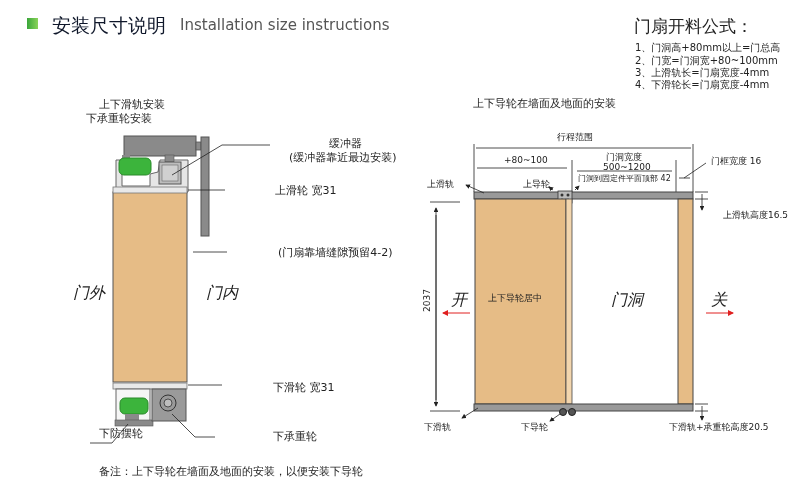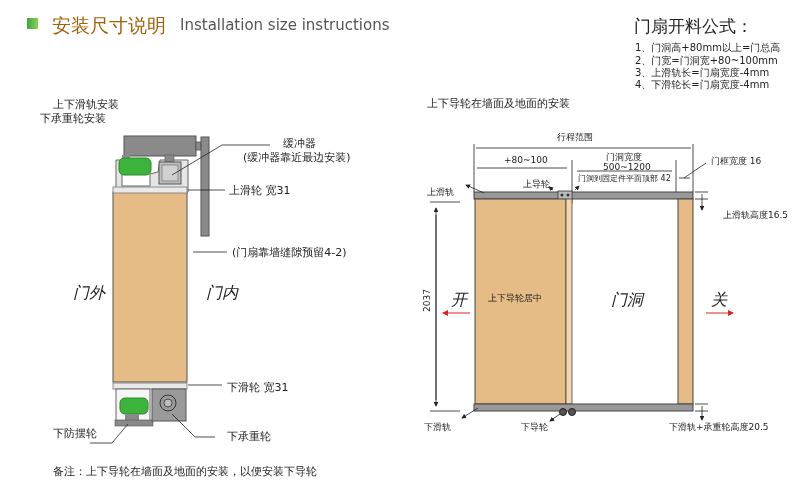--- a/index.html
+++ b/index.html
@@ -1,25 +1,25 @@
 <!DOCTYPE html>
 <html><head>
 <meta charset="utf-8">
 <style>
   html, body { margin:0; padding:0; background:#fff; }
   body { width:800px; height:503px; position:relative; overflow:hidden;
          font-family:"DejaVu Sans","Liberation Sans",sans-serif; color:#222; }
   .abs { position:absolute; white-space:nowrap; }
   .hdr-sq { position:absolute; left:27px; top:18px; width:11px; height:11px;
             background:linear-gradient(90deg,#3aa63a,#8ad35a); }
-  .hdr-cn { left:52px; top:13px; font-size:19px; color:#a16207; }
+  .hdr-cn { left:52px; top:13px; font-size:19px; color:#0f172a; }
   .hdr-en { left:180px; top:16px; font-size:15px; color:#555; }
   .formula-title { left:634px; top:15px; font-size:17px; color:#222; }
   .formula-item { font-size:10px; color:#222; }
-  .lbl { font-size:11px; color:#222; }
+  .lbl { font-size:11px; color:#222;margin-left:46px; }
   .lbl-sm { font-size:9px; color:#222; }
   .lbl-big { font-size:16px; color:#222;font-style:italic; }
   svg { position:absolute; left:0; top:0; }
 </style>
 </head>
 <body>
 
 <div class="hdr-sq"></div>
 <div class="abs hdr-cn">安装尺寸说明</div>
 <div class="abs hdr-en">Installation size instructions</div>
@@ -144,21 +144,21 @@
 <div class="abs lbl" style="left:227px;top:429px;text-align:center;">下承重轮</div>
 <div class="abs lbl" style="left:53px;top:464px;">备注：上下导轮在墙面及地面的安装，以便安装下导轮</div>
 
 <div class="abs lbl" style="left:427px;top:96px;">上下导轮在墙面及地面的安装</div>
 <div class="abs lbl-sm" style="left:557px;top:131px;">行程范围</div>
 <div class="abs lbl-sm" style="left:504px;top:155px;">+80~100</div>
 <div class="abs lbl-sm" style="left:606px;top:151px;">门洞宽度</div>
 <div class="abs lbl-sm" style="left:603px;top:162px;">500~1200</div>
 <div class="abs" style="left:578px;top:173px;font-size:8px;">门洞到固定件平面顶部 42</div>
 <div class="abs lbl-sm" style="left:711px;top:155px;">门框宽度 16</div>
-<div class="abs lbl-sm" style="left:427px;top:186px;">上滑轨</div>
+<div class="abs lbl-sm" style="left:427px;top:178px;">上滑轨</div>
 <div class="abs lbl-sm" style="left:523px;top:178px;">上导轮</div>
 <div class="abs lbl-sm" style="left:699px;top:209px;margin-left:24px;">上滑轨高度16.5</div>
 <div class="abs lbl-sm" style="left:412px;top:300px;transform:rotate(-90deg);transform-origin:left top;top:312px;left:422px;">2037</div>
 <div class="abs lbl-big" style="left:451px;top:290px;">开</div>
 <div class="abs" style="left:488px;top:292px;font-size:9px;">上下导轮居中</div>
 <div class="abs lbl-big" style="left:611px;top:290px;">门洞</div>
 <div class="abs lbl-big" style="left:711px;top:290px;">关</div>
 <div class="abs lbl-sm" style="left:424px;top:421px;">下滑轨</div>
 <div class="abs lbl-sm" style="left:521px;top:421px;">下导轮</div>
 <div class="abs lbl-sm" style="left:641px;top:421px;margin-left:28px;">下滑轨+承重轮高度20.5</div>

